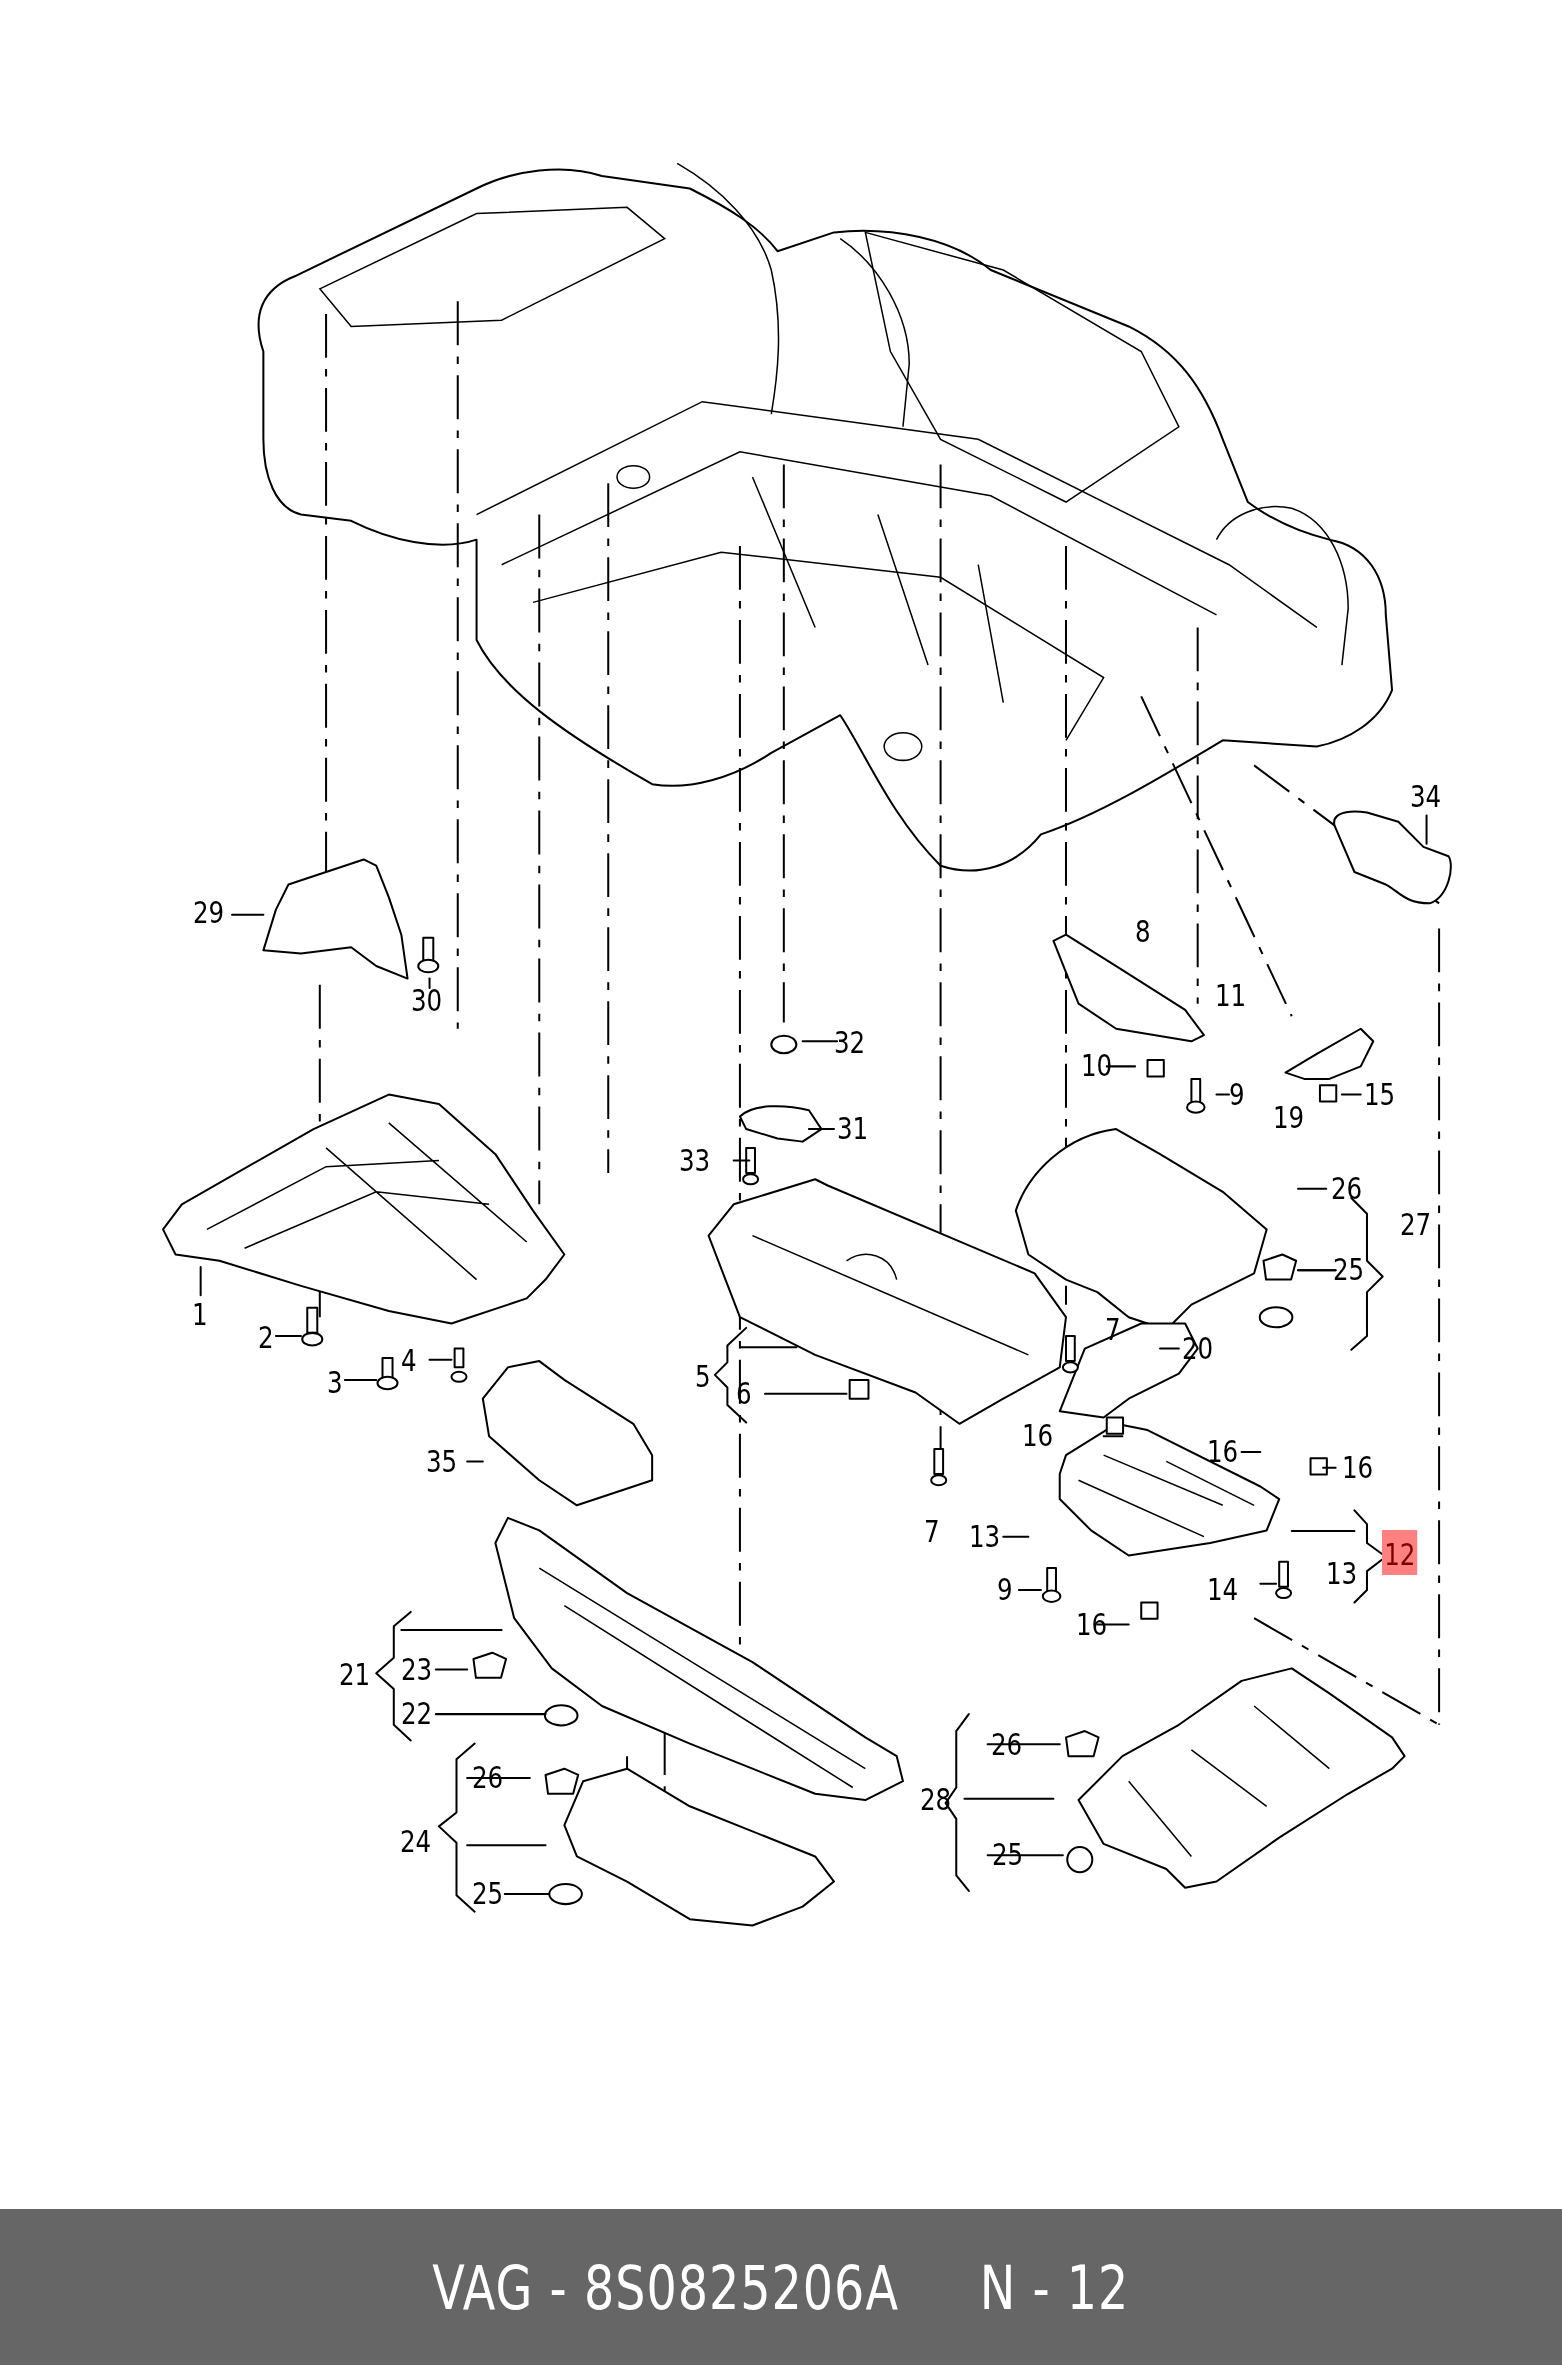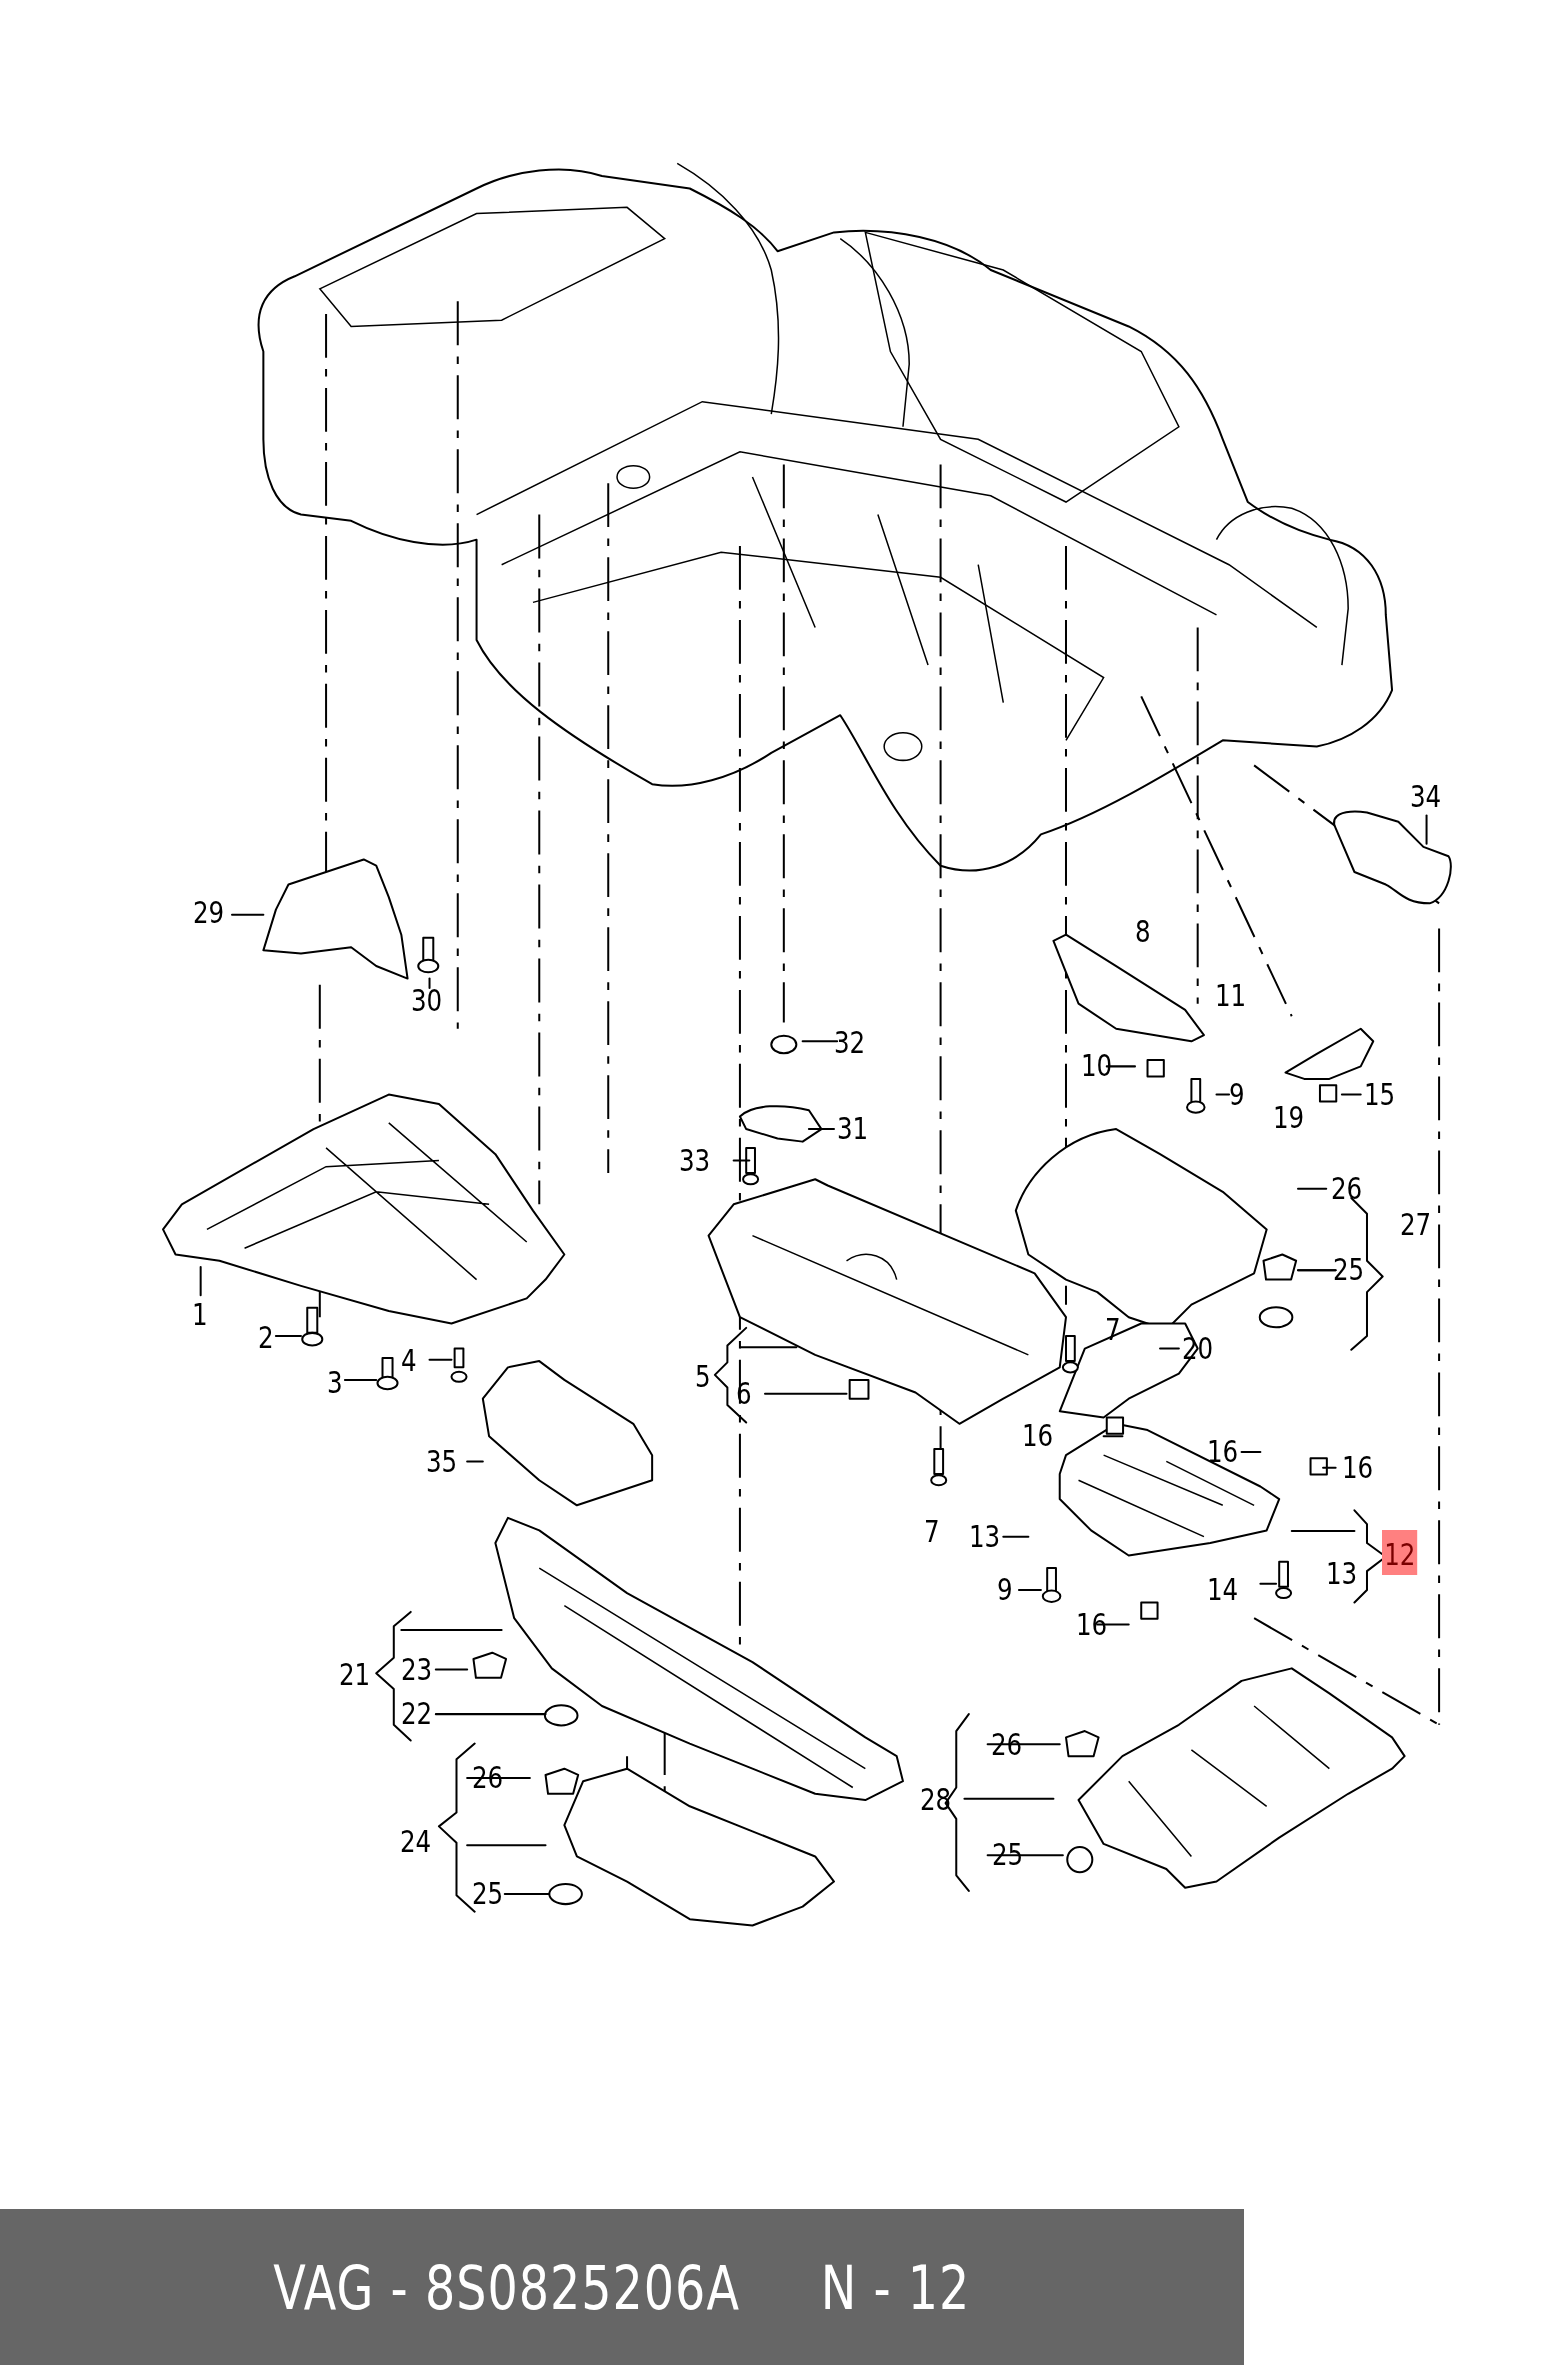--- a/index.html
+++ b/index.html
@@ -1,20 +1,20 @@
 <!DOCTYPE html>
 <html style="font-size:10px"><head>
 <meta charset="utf-8">
 <style>
   html, body { margin: 0; padding: 0; background: #ffffff; }
   body { width: 1562px; height: 2366px; position: relative; overflow: hidden; font-family: "DejaVu Sans", sans-serif; }
   #diagram { position: absolute; left: 0; top: 0; width: 1562px; height: 2208px; }
   .callout { position: absolute; font-family: "DejaVu Sans Condensed", "DejaVu Sans", sans-serif; font-size: 31px; color: #000; line-height: 1; transform: scaleX(0.88); transform-origin: left top; white-space: nowrap; cursor: pointer; }
   .callout.hl { background: #ff8080; color: #7a0000; padding: 8.8px 2.5px 5px 2.5px; }
-  #footer { position: absolute; left: 0; top: 2209px; width: 1244px; height: 156px; background: #666666; display: flex; align-items: center; justify-content: center; }
+  #footer { position: absolute; left: 0; top: 2209px; width: 1562px; height: 156px; background: #666666; display: flex; align-items: center; justify-content: center; }
   #footer .ftxt { color: #ffffff; font-family: "DejaVu Sans", sans-serif; font-size: 61px; transform: scaleX(0.78); white-space: pre; letter-spacing: 1.3px; }
   svg .ln { fill: none; stroke: #000; stroke-width: 3.2; stroke-linejoin: round; stroke-linecap: round; }
   svg .thin { fill: none; stroke: #000; stroke-width: 2.4; }
   svg .dash { fill: none; stroke: #000; stroke-width: 3.2; stroke-dasharray: 70 18 12 18; }
   svg .part { fill: #fff; stroke: #000; stroke-width: 3.2; stroke-linejoin: round; }
 </style>
 </head>
 <body>
 
 <div id="diagram">

